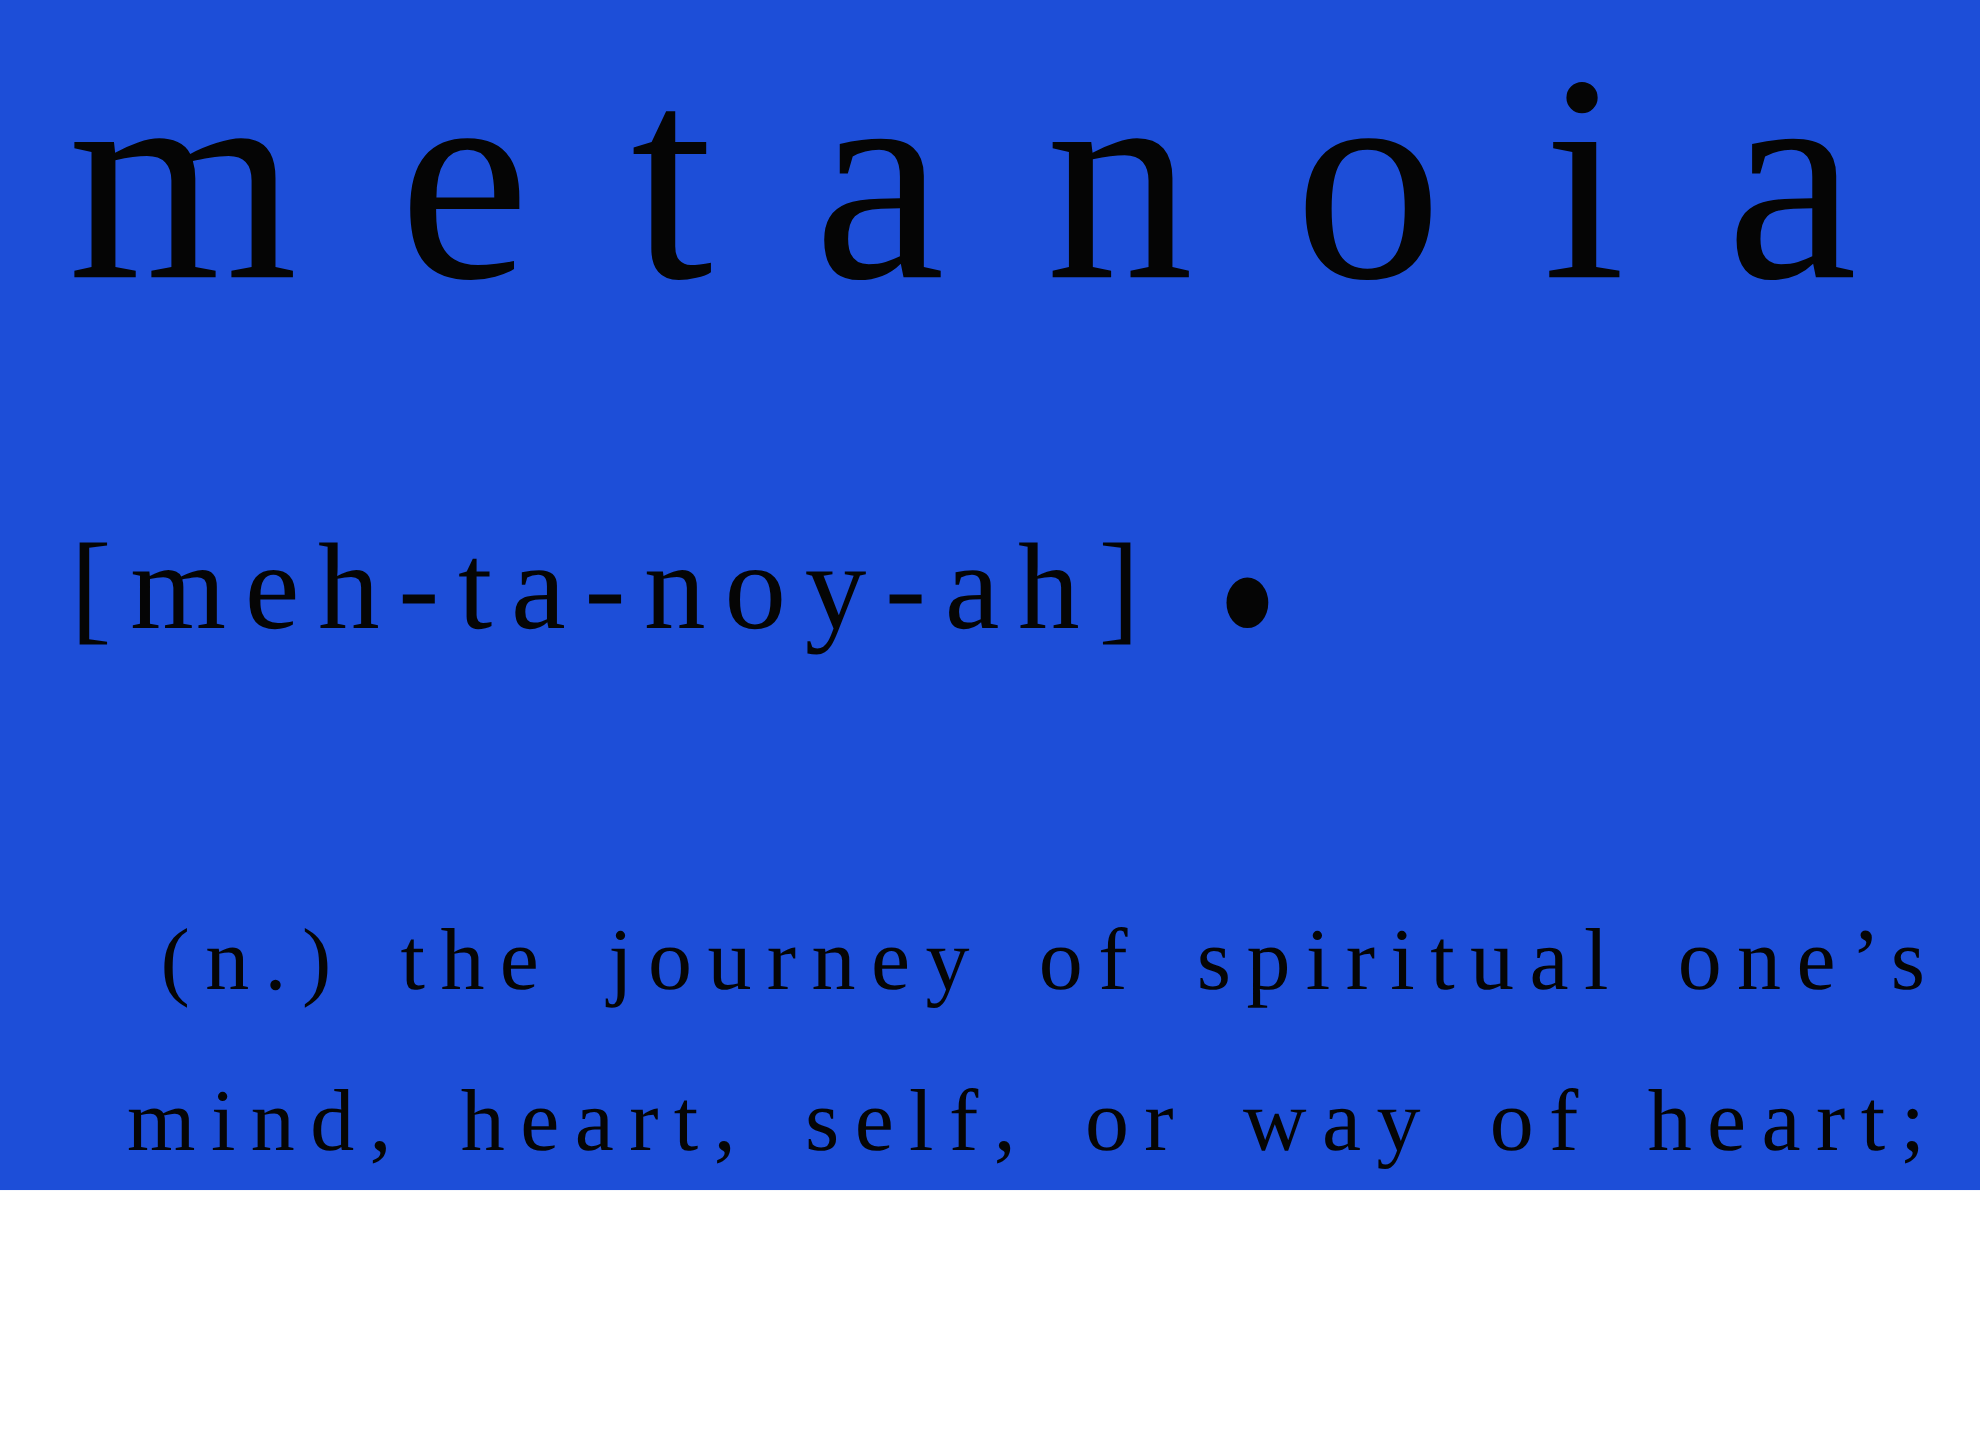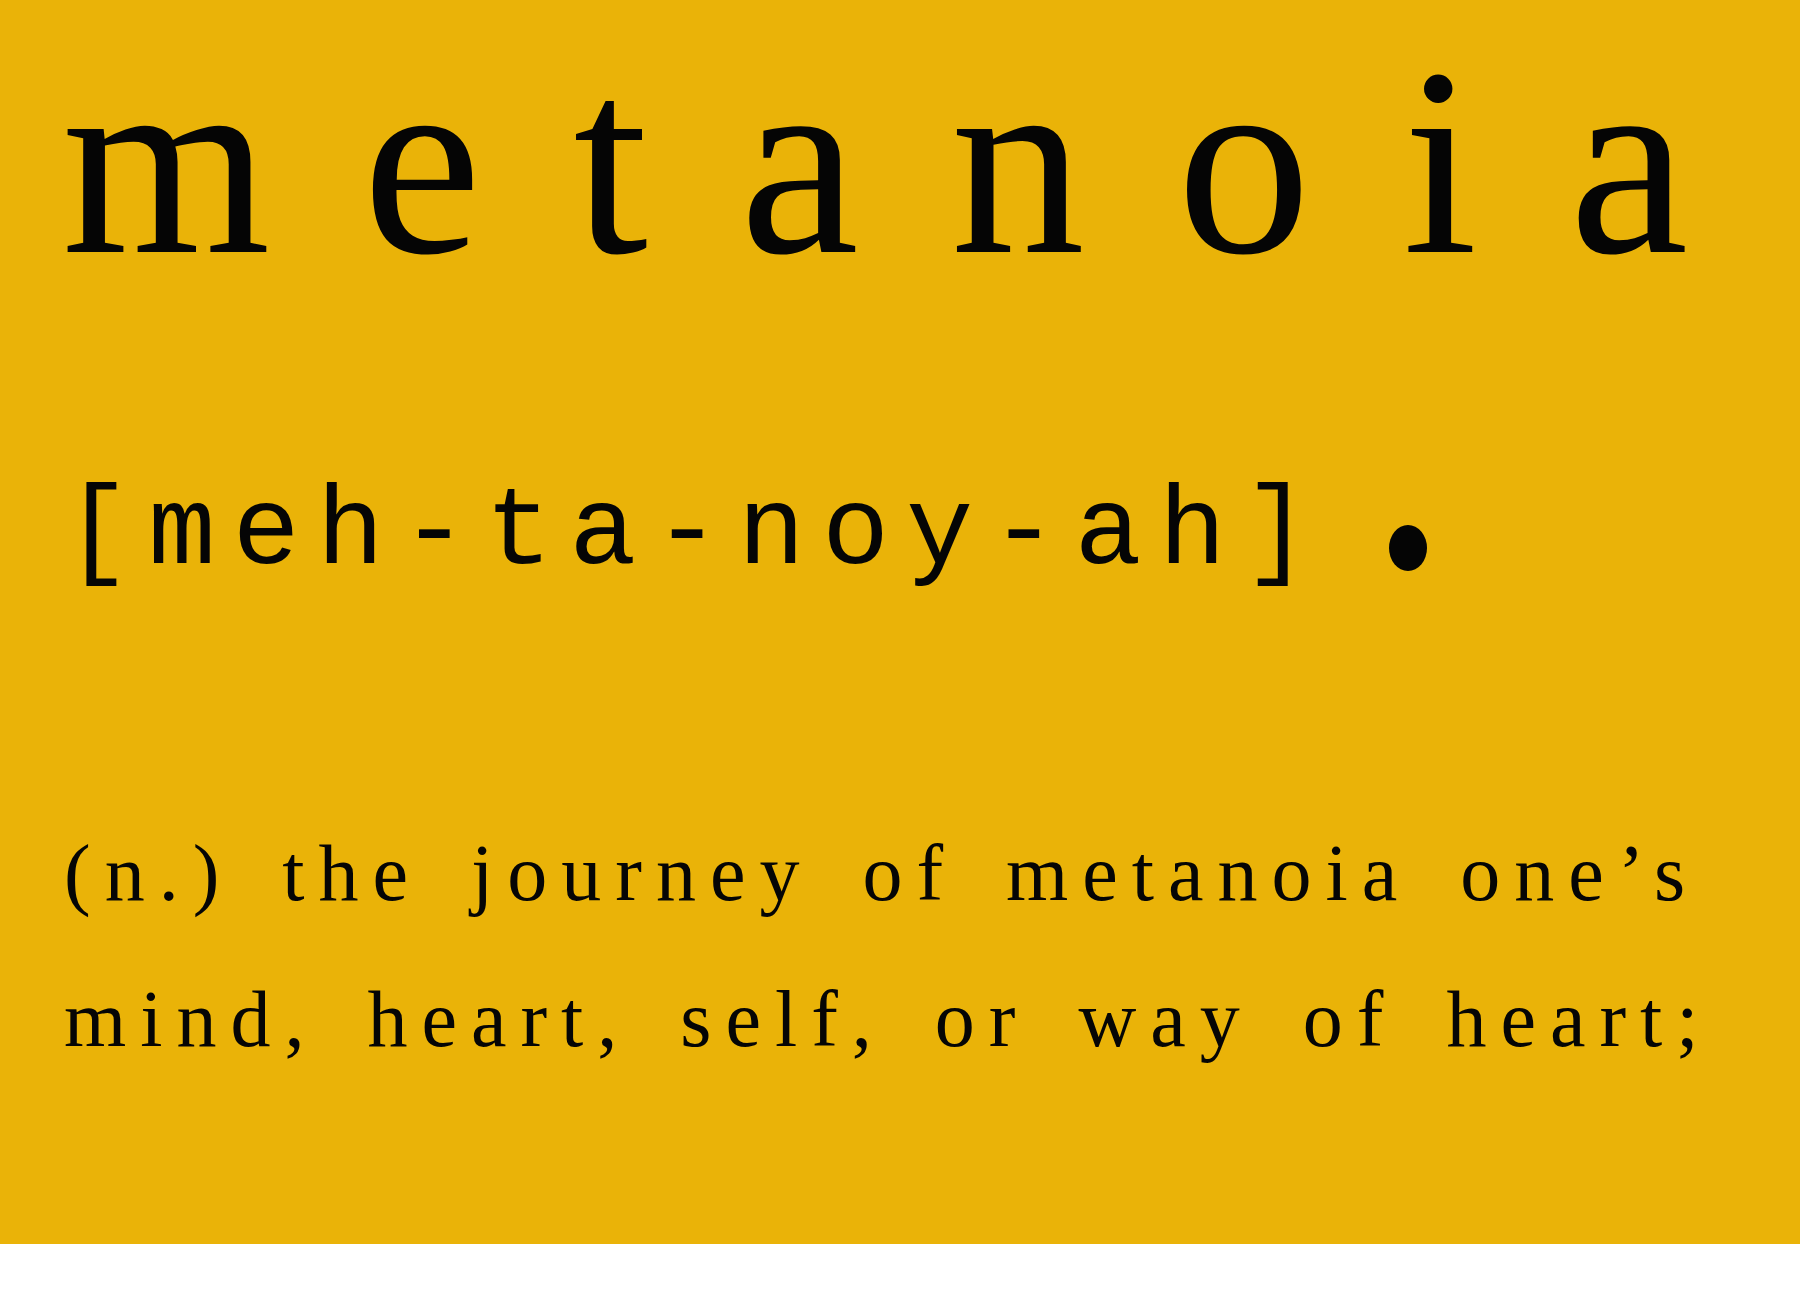--- a/index.html
+++ b/index.html
@@ -3,25 +3,26 @@
 <meta charset="utf-8">
 <style>
   html, body {
     margin: 0;
     padding: 0;
     background: #ffffff;
   }
   .poster {
     position: relative;
     width: 1800px;
-    height: 1244px;
-    background: #eab308;
+    height: 1082px;
+    background: #1d4ed8;
     overflow: hidden;
     font-family: "Liberation Serif", serif;
     color: #050505;
+    text-align: right;
   }
   .word {
     position: absolute;
     top: 28px;
     left: 62px;
     margin: 0;
     font-size: 268px;
     font-weight: 500;
     line-height: 1;
     letter-spacing: 92px;
@@ -34,21 +35,20 @@
     left: 64px;
     font-size: 112px;
     line-height: 1;
     white-space: nowrap;
     display: flex;
     align-items: baseline;
   }
   .phonetic {
     letter-spacing: 17px;
     font-weight: 400;
-    font-family: Liberation Mono, monospace;
   }
   .bullet {
     display: inline-block;
     width: 38px;
     height: 46px;
     border-radius: 50%;
     background: #050505;
     margin-left: 62px;
     margin-right: 74px;
     align-self: center;
@@ -80,17 +80,17 @@
 <div class="poster">
 
   <h1 class="word">metanoia</h1>
 
   <div class="pron">
     <span class="phonetic">[meh-ta-noy-ah]</span>
     <span class="bullet"></span>
   </div>
 
   <div class="definition">
-    <div class="def-line">(n.) the journey of metanoia one’s</div>
+    <div class="def-line">(n.) the journey of spiritual one’s</div>
     <div class="def-line">mind, heart, self, or way of heart;</div>
   </div>
 
 </div>
 
 </body></html>

